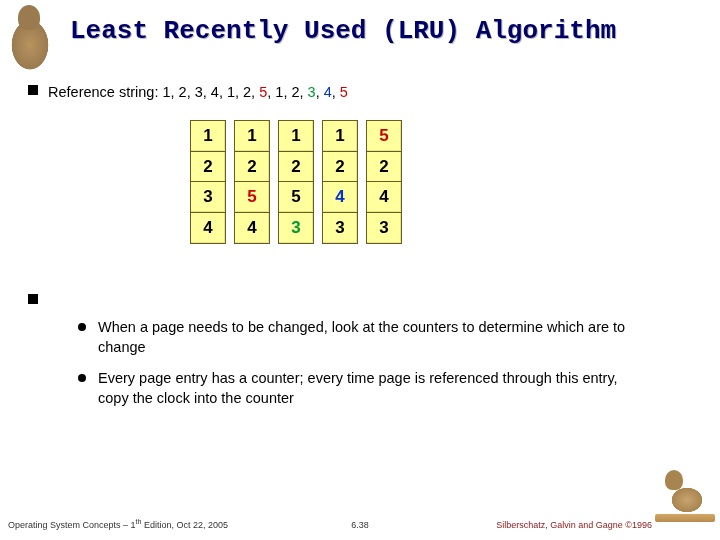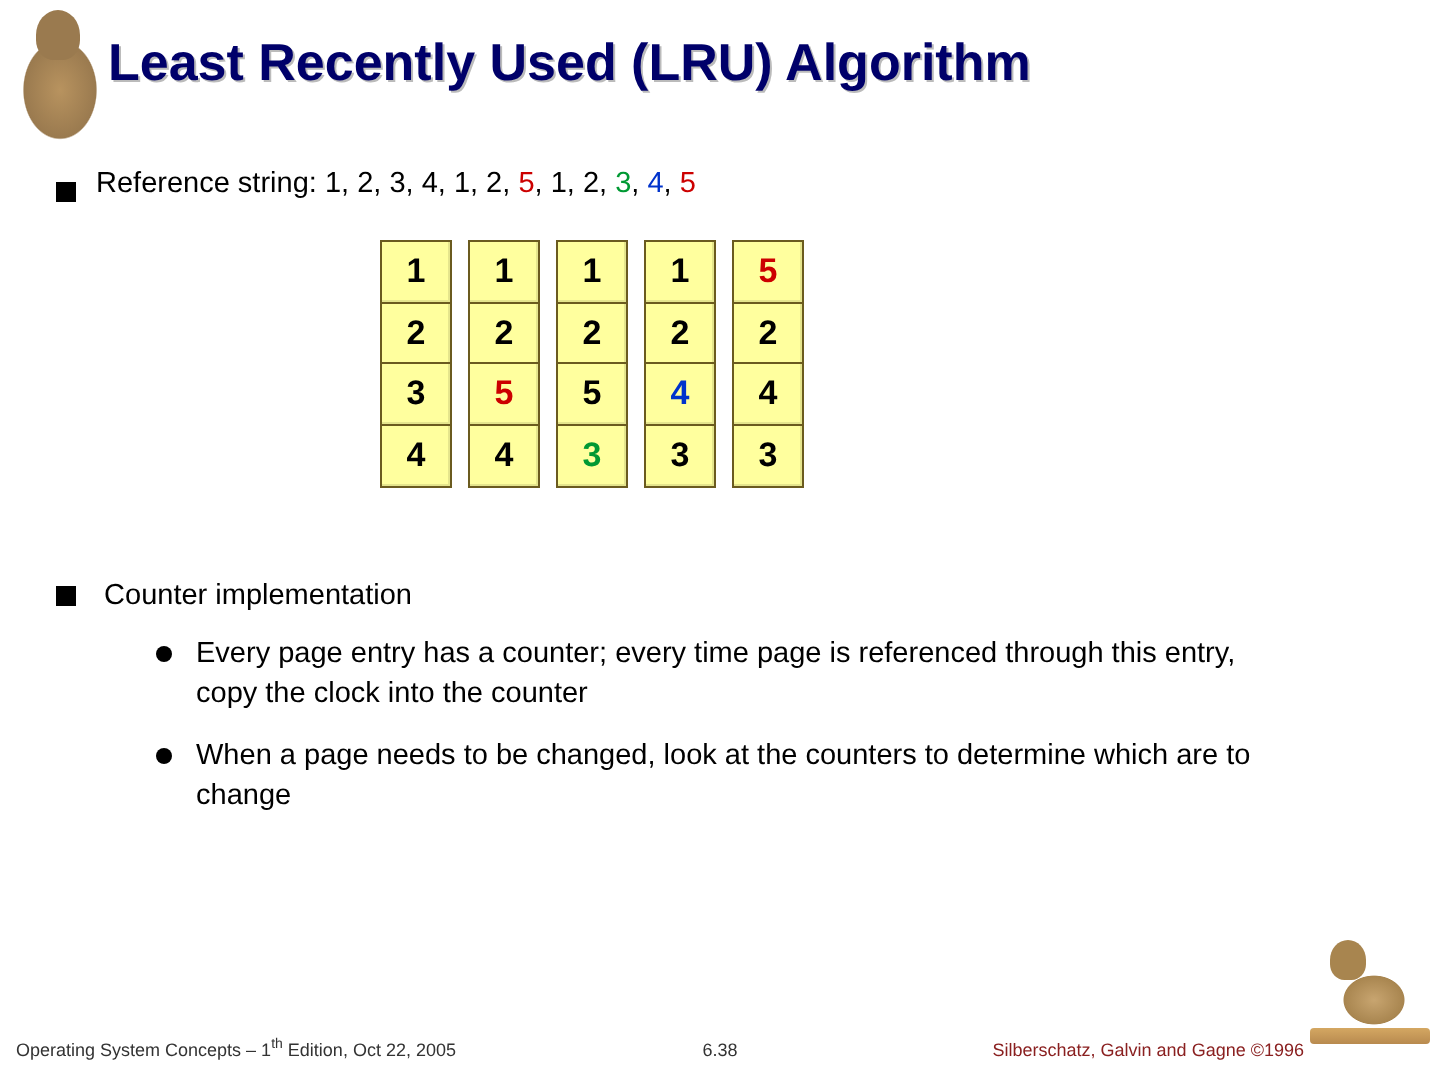--- a/index.html
+++ b/index.html
@@ -52,34 +52,35 @@
     right: 5px;
     bottom: 18px;
     width: 60px;
     height: 8px;
     background: linear-gradient(#d4a762, #b88a4f);
     border-radius: 2px;
   }
   .title {
     position: absolute;
     top: 16px;
-    left: 54px;
+    left: 70px;
     font-size: 26px;
     font-weight: bold;
     color: #00006a;
     text-shadow: 1px 1px 0 #bbb;
+    font-family: Liberation Mono, monospace;
   }
   .bullet1 {
     position: absolute;
     left: 28px;
     top: 84px;
     font-size: 14.5px;
     color: #000;
     display: flex;
-    align-items: flex-end;
+    align-items: flex-start;
   }
   .sq {
     display: inline-block;
     width: 10px;
     height: 10px;
     background: #000;
     margin-right: 10px;
     position: relative;
     top: 1px;
   }
@@ -207,31 +208,30 @@
   <div class="col">
     <div class="cell red">5</div>
     <div class="cell">2</div>
     <div class="cell">4</div>
     <div class="cell">3</div>
   </div>
 </div>
 
 <div class="bullet2">
   <span class="sq"></span>
-  <span>Counter implementation</span>
 </div>
 
 <div class="sub-bullets">
   <div class="sub">
     <span class="disc"></span>
-    <span>Every page entry has a counter; every time page is referenced through this entry, copy the clock into the counter</span>
+    <span>When a page needs to be changed, look at the counters to determine which are to change</span>
   </div>
   <div class="sub">
     <span class="disc"></span>
-    <span>When a page needs to be changed, look at the counters to determine which are to change</span>
+    <span>Every page entry has a counter; every time page is referenced through this entry, copy the clock into the counter</span>
   </div>
 </div>
 
 <div class="footer-left">
   <span>Operating System Concepts – 1</span><span class="sup">th</span><span> Edition, Oct 22, 2005</span>
 </div>
 <div class="footer-center">6.38</div>
 <div class="footer-right">Silberschatz, Galvin and Gagne ©1996</div>
 <div class="ground"></div>
 <div class="dino-bottom"></div>

